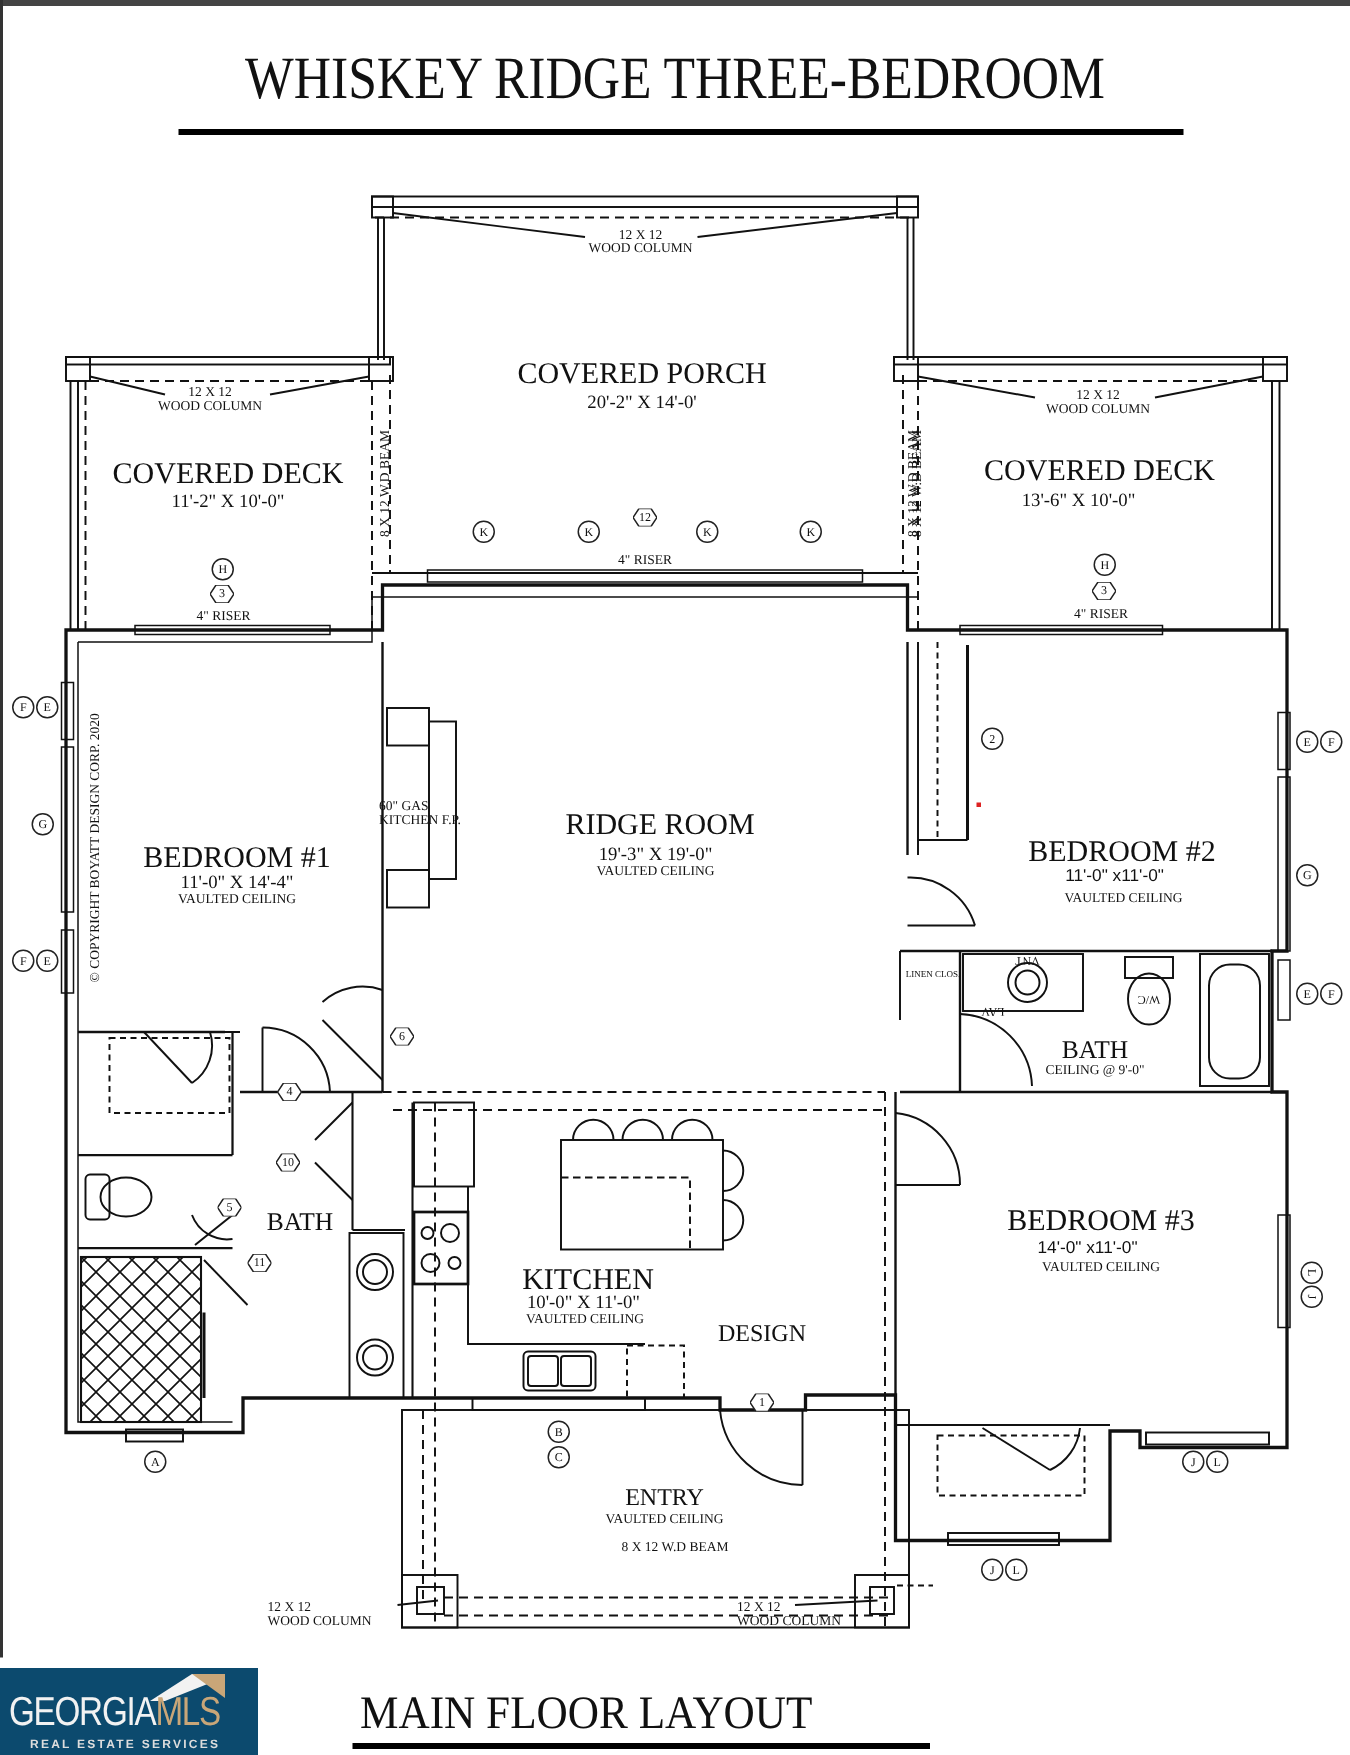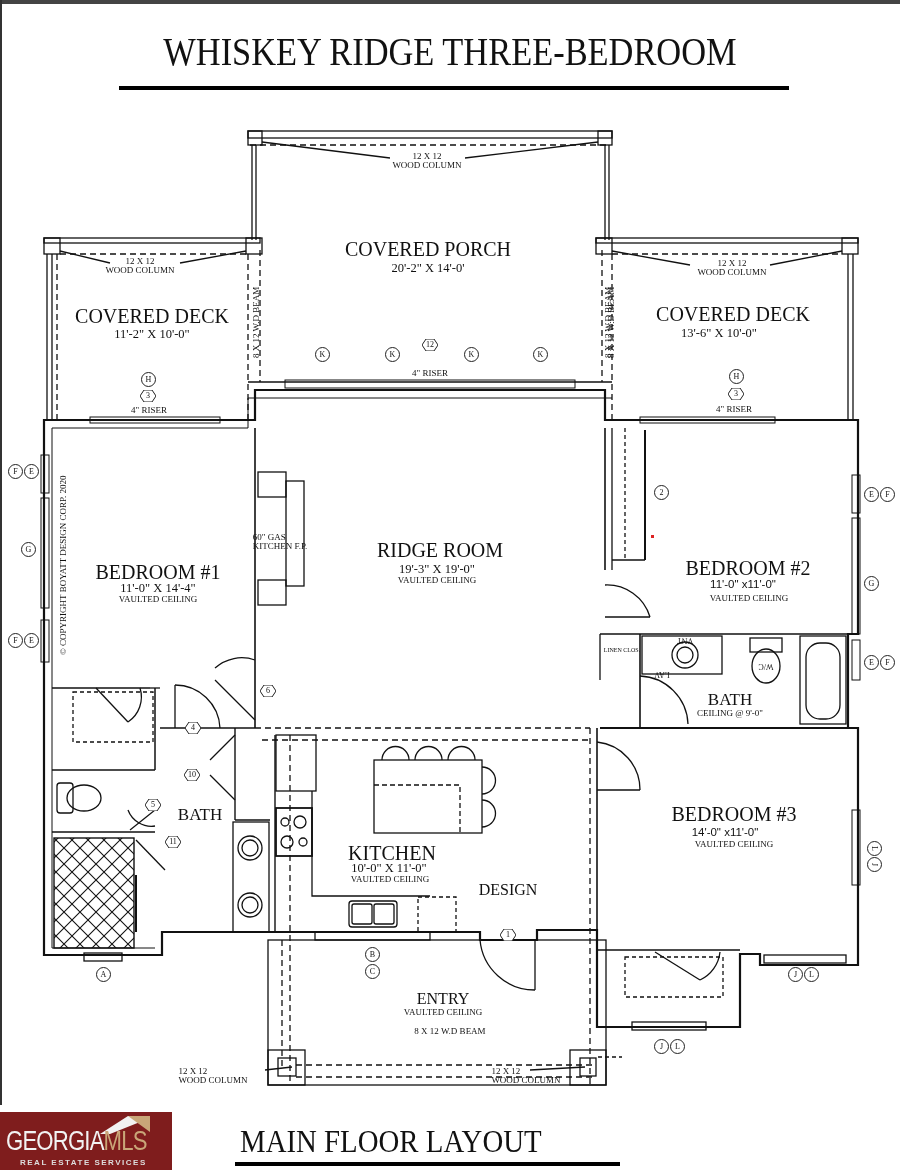--- a/index.html
+++ b/index.html
@@ -13,21 +13,21 @@
   .room { font-size:20px; line-height:20px; }
   .dim { font-size:12.5px; line-height:13px; }
   .dim-sans { font-family:"Liberation Sans", "DejaVu Sans", sans-serif; font-size:11.5px; line-height:13px; }
   .note { font-size:9px; line-height:9px; }
   .tiny { font-size:8px; line-height:8px; }
   .vert { position:absolute; font-size:9px; white-space:nowrap; transform-origin:left top; transform:rotate(-90deg); }
   .tag { position:absolute; width:13px; height:13px; border:1px solid #222; border-radius:50%; font-size:8px; line-height:13px; text-align:center; background:#fff; }
   .hex { position:absolute; width:16px; height:12px; font-size:8px; line-height:12px; text-align:center; }
   .hex svg { position:absolute; left:0; top:0; }
   .hex span { position:relative; }
-  .logo { position:absolute; left:0; top:1112px; width:172px; height:58px; background:#7f1d1d; }
+  .logo { position:absolute; left:0; top:1112px; width:172px; height:58px; background:#0c4a6e; }
   .logo .l1 { position:absolute; left:6px; top:14px; font-family:"Liberation Sans","DejaVu Sans",sans-serif; font-size:27px; color:#f2f2f2; letter-spacing:-1px; transform:scaleX(0.82); transform-origin:left top; }
   .logo .l1 b { font-weight:normal; color:#c9a678; }
   .logo .l2 { position:absolute; left:20px; top:46px; font-family:"Liberation Sans","DejaVu Sans",sans-serif; font-size:8px; color:#ddd; letter-spacing:1.5px; font-weight:bold; }
   .footer-title { position:absolute; left:240px; top:1124px; font-size:31px; transform:scaleX(0.93); transform-origin:left top; }
   .footer-rule { position:absolute; left:235px; top:1162px; width:385px; height:4px; background:#000; }
 </style>
 </head>
 <body>
 
 <div class="topbar"></div>

